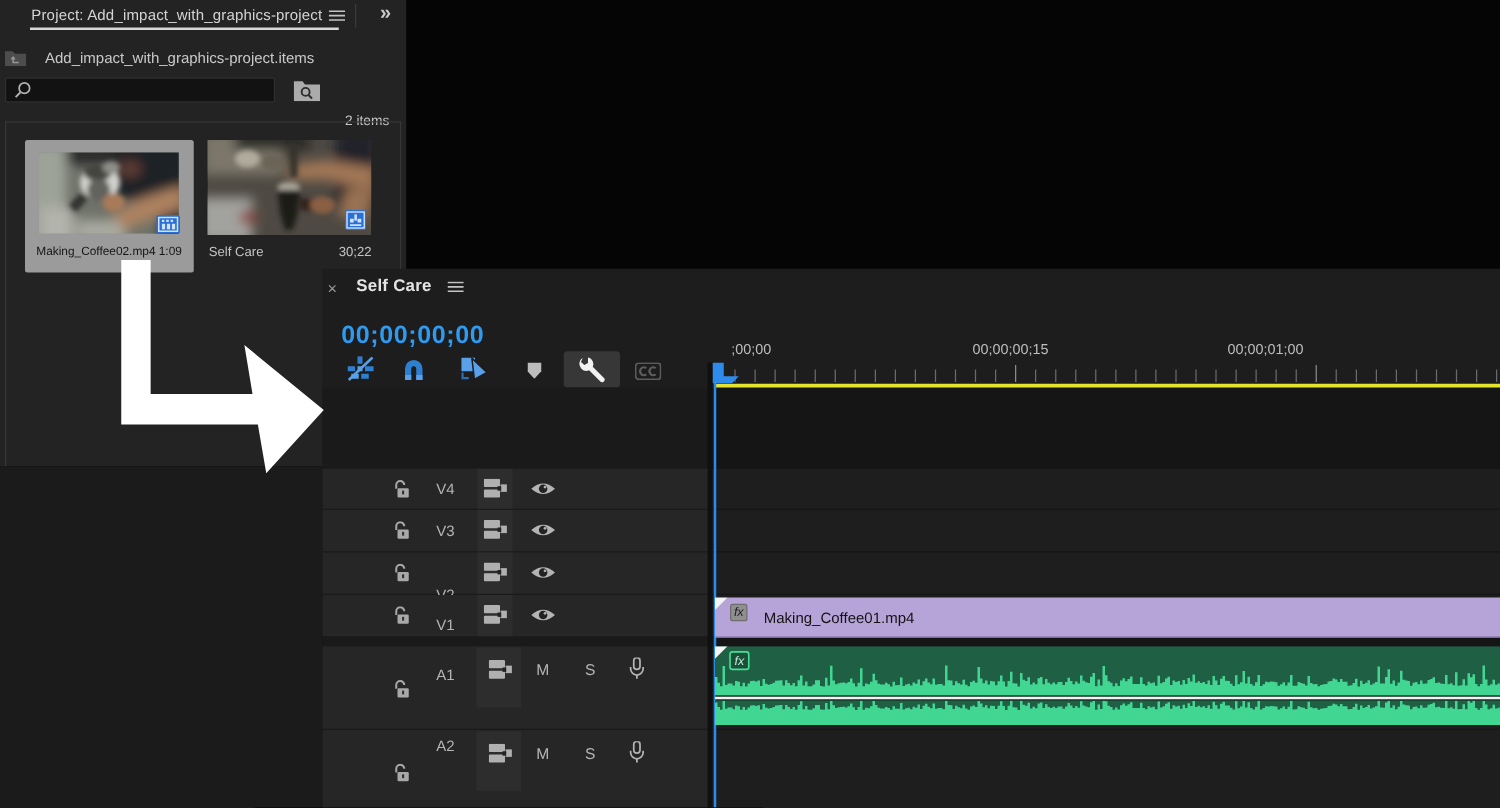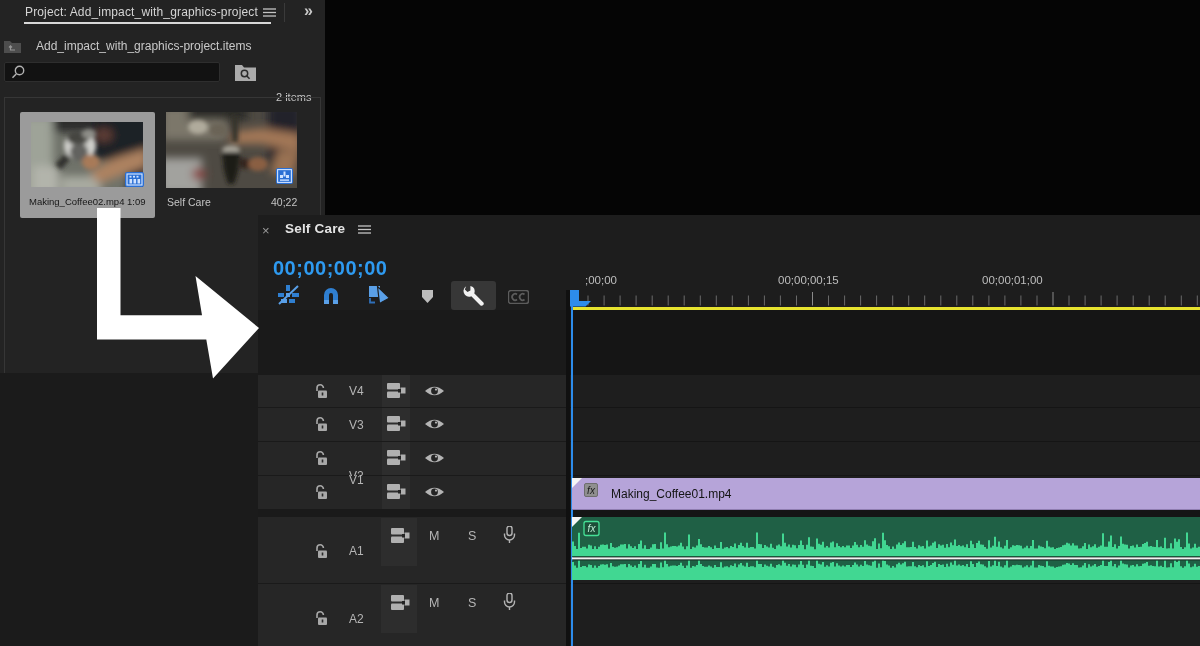--- a/index.html
+++ b/index.html
@@ -146,21 +146,21 @@
 
     <svg class="abs" style="left:276px;top:168px" width="17" height="16">
       <rect x="0" y="0" width="17" height="16" rx="2" fill="#2a6fd4"></rect>
       <rect x="1.6" y="1.6" width="13.8" height="12.8" fill="none" stroke="#cfe2ff" stroke-width="1.1"></rect>
       <rect x="7.5" y="3.5" width="2" height="5" fill="#cfe2ff"></rect>
       <rect x="4" y="7" width="3" height="3" fill="#cfe2ff"></rect>
       <rect x="10" y="7" width="3" height="3" fill="#cfe2ff"></rect>
       <rect x="4" y="11.4" width="9" height="1.4" fill="#cfe2ff"></rect>
     </svg>
     <div class="abs lbl2" style="left:167px;top:196px">Self Care</div>
-    <div class="abs lbl2" style="left:271px;top:196px">40;22</div>
+    <div class="abs lbl2" style="left:271px;top:196px">30;22</div>
   </div>
 
   <div class="abs" id="tl">
     <div class="abs x">×</div>
     <div class="abs name">Self Care</div>
     <svg class="abs" style="left:100px;top:10px" width="13" height="9">
         <g stroke="#c4c4c4" stroke-width="1.3">
           <line x1="0" y1="1" x2="13" y2="1"></line>
           <line x1="0" y1="4.5" x2="13" y2="4.5"></line>
           <line x1="0" y1="8" x2="13" y2="8"></line>
@@ -273,41 +273,41 @@
       <circle cx="12" cy="5.6" r="1.1" fill="#b4b4b4"></circle>
     </svg>
     <div class="abs hrow" style="top:261px;height:32.5px"></div>
     <div class="abs crow" style="top:261px;height:32.5px"></div>
     <div class="abs tgtbox" style="left:124px;top:261px;width:28px;height:32.5px"></div>
     <svg class="abs" style="left:57px;top:270px" width="13" height="15">
       <path d="M2,7 L2,4 A3.2,3.2 0 0 1 8.4,4" fill="none" stroke="#a8a8a8" stroke-width="1.6"></path>
       <rect x="3" y="6.5" width="9" height="7.5" rx="1" fill="#a8a8a8"></rect>
       <rect x="6.7" y="8.5" width="1.6" height="3" fill="#2a2a2a"></rect>
     </svg>
-    <div class="abs tname" style="left:91px;top:258px">V1</div>
+    <div class="abs tname" style="left:91px;top:278px">V1</div>
     <svg class="abs" style="left:129px;top:269px" width="19" height="16">
       <rect x="0" y="0" width="13" height="6.5" rx="1" fill="#b0b0b0"></rect>
       <rect x="0" y="8.5" width="13" height="6.5" rx="1" fill="#b0b0b0"></rect>
       <rect x="13.5" y="4.5" width="5" height="6" fill="#b0b0b0"></rect>
       <rect x="11" y="6" width="3" height="3.5" fill="#232323"></rect>
     </svg>
     <svg class="abs" style="left:166px;top:270px" width="21" height="14">
       <path d="M1,7 Q10.5,-1.5 20,7 Q10.5,15.5 1,7 Z" fill="#b4b4b4"></path>
       <circle cx="10.5" cy="7" r="3.4" fill="#232323"></circle>
       <circle cx="12" cy="5.6" r="1.1" fill="#b4b4b4"></circle>
     </svg>
     <div class="abs hrow" style="top:301.5px;height:66px"></div>
     <div class="abs crow" style="top:301.5px;height:66px"></div>
     <div class="abs tgtbox" style="left:122.5px;top:302.5px;width:36.5px;height:48px"></div>
     <svg class="abs" style="left:57px;top:328.5px" width="13" height="15">
       <path d="M2,7 L2,4 A3.2,3.2 0 0 1 8.4,4" fill="none" stroke="#a8a8a8" stroke-width="1.6"></path>
       <rect x="3" y="6.5" width="9" height="7.5" rx="1" fill="#a8a8a8"></rect>
       <rect x="6.7" y="8.5" width="1.6" height="3" fill="#2a2a2a"></rect>
     </svg>
-    <div class="abs tname" style="left:91px;top:329.0px">A1</div>
+    <div class="abs tname" style="left:91px;top:318px">A1</div>
     <svg class="abs" style="left:133px;top:312.5px" width="19" height="16">
       <rect x="0" y="0" width="13" height="6.5" rx="1" fill="#b0b0b0"></rect>
       <rect x="0" y="8.5" width="13" height="6.5" rx="1" fill="#b0b0b0"></rect>
       <rect x="13.5" y="4.5" width="5" height="6" fill="#b0b0b0"></rect>
       <rect x="11" y="6" width="3" height="3.5" fill="#232323"></rect>
     </svg>
     <div class="abs tname" style="left:171px;top:313.5px;font-size:12.5px">M</div>
     <div class="abs tname" style="left:210px;top:313.5px;font-size:12.5px">S</div>
     <svg class="abs" style="left:245px;top:310.5px" width="13" height="18">
       <rect x="4" y="0" width="5" height="9.5" rx="2.5" fill="none" stroke="#b4b4b4" stroke-width="1.4"></rect>
@@ -315,21 +315,21 @@
       <line x1="6.5" y1="14" x2="6.5" y2="17" stroke="#b4b4b4" stroke-width="1.4"></line>
     </svg>
     <div class="abs hrow" style="top:369px;height:62px"></div>
     <div class="abs crow" style="top:369px;height:62px"></div>
     <div class="abs tgtbox" style="left:122.5px;top:370px;width:36.5px;height:48px"></div>
     <svg class="abs" style="left:57px;top:396px" width="13" height="15">
       <path d="M2,7 L2,4 A3.2,3.2 0 0 1 8.4,4" fill="none" stroke="#a8a8a8" stroke-width="1.6"></path>
       <rect x="3" y="6.5" width="9" height="7.5" rx="1" fill="#a8a8a8"></rect>
       <rect x="6.7" y="8.5" width="1.6" height="3" fill="#2a2a2a"></rect>
     </svg>
-    <div class="abs tname" style="left:91px;top:397px">A2</div>
+    <div class="abs tname" style="left:91px;top:375px">A2</div>
     <svg class="abs" style="left:133px;top:380px" width="19" height="16">
       <rect x="0" y="0" width="13" height="6.5" rx="1" fill="#b0b0b0"></rect>
       <rect x="0" y="8.5" width="13" height="6.5" rx="1" fill="#b0b0b0"></rect>
       <rect x="13.5" y="4.5" width="5" height="6" fill="#b0b0b0"></rect>
       <rect x="11" y="6" width="3" height="3.5" fill="#232323"></rect>
     </svg>
     <div class="abs tname" style="left:171px;top:381px;font-size:12.5px">M</div>
     <div class="abs tname" style="left:210px;top:381px;font-size:12.5px">S</div>
     <svg class="abs" style="left:245px;top:378px" width="13" height="18">
       <rect x="4" y="0" width="5" height="9.5" rx="2.5" fill="none" stroke="#b4b4b4" stroke-width="1.4"></rect>

